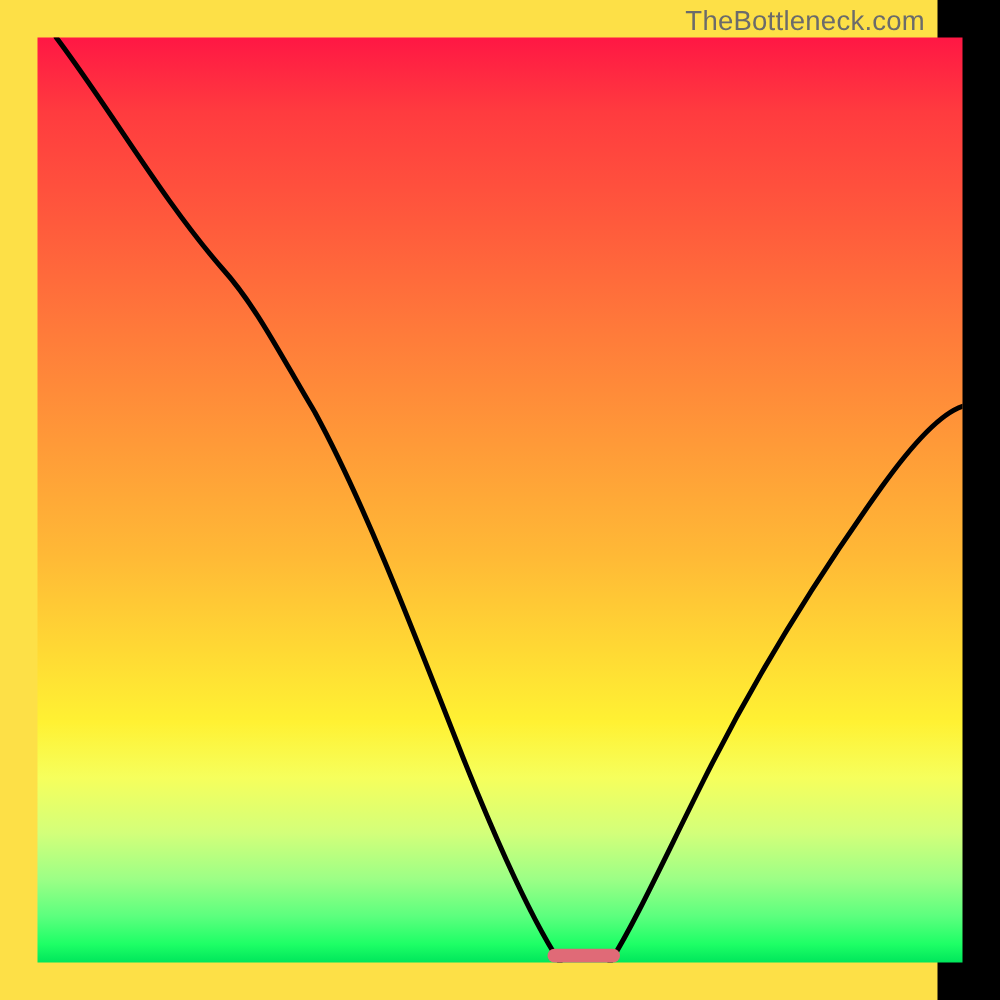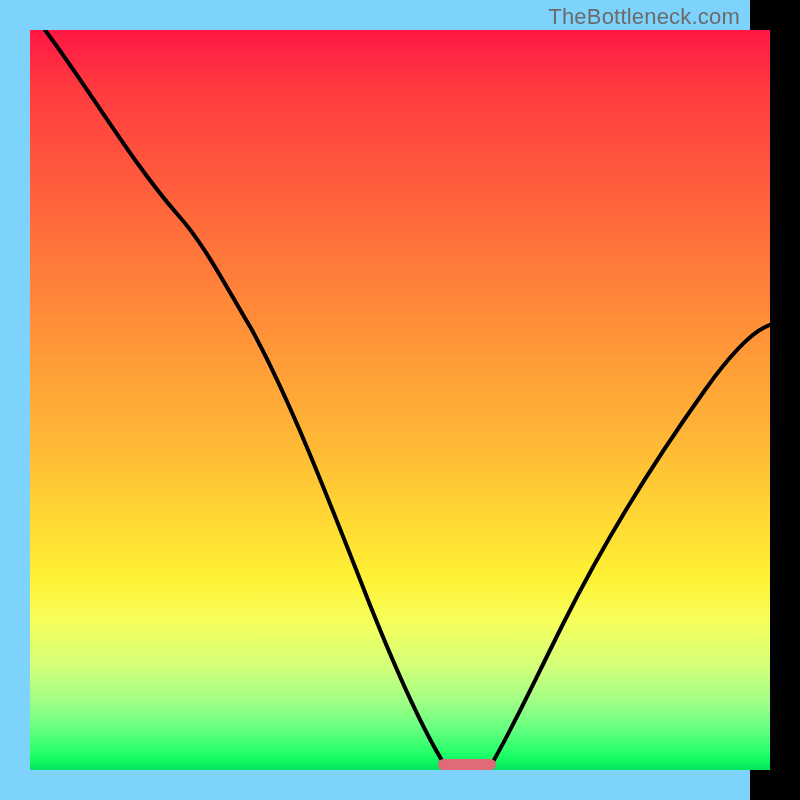--- a/index.html
+++ b/index.html
@@ -8,21 +8,21 @@
     width: 800px;
     height: 800px;
     background: #000000;
     font-family: Arial, Helvetica, sans-serif;
     overflow: hidden;
   }
   .frame {
     position: relative;
     width: 750px;
     height: 800px;
-    background: #7dd3fc;
+    background: #fde047;
   }
   .watermark {
     position: absolute;
     top: 4px;
     right: 10px;
     color: #6b6b6b;
     font-size: 22px;
     font-weight: 400;
     letter-spacing: 0.2px;
     user-select: none;

